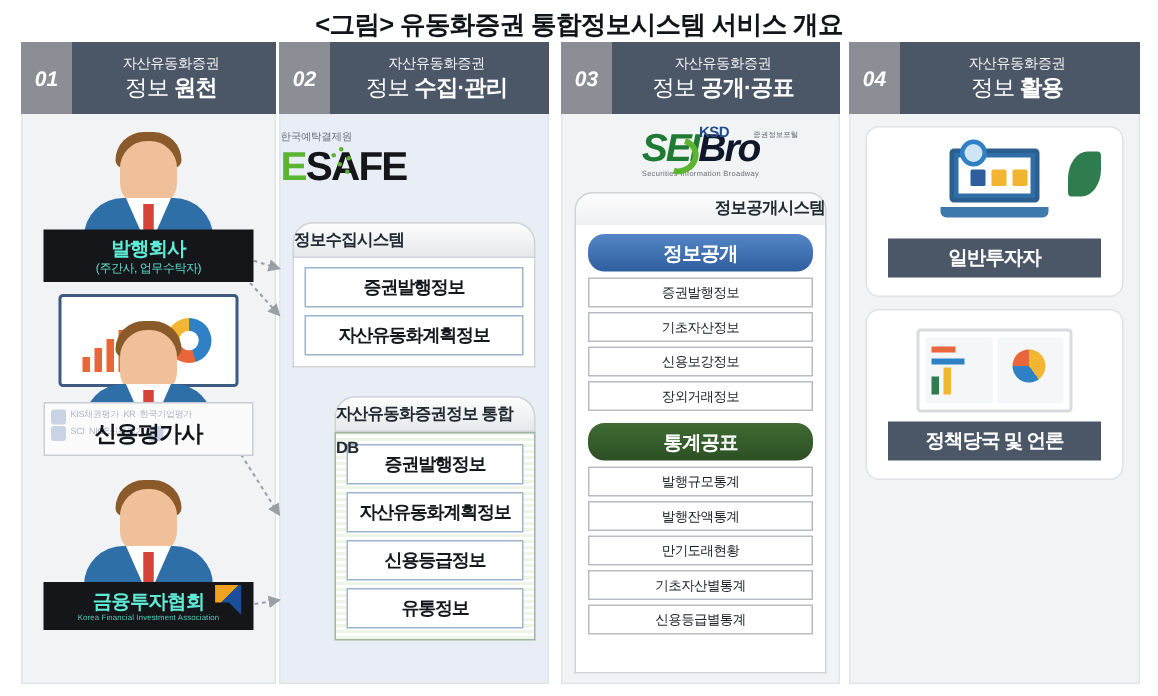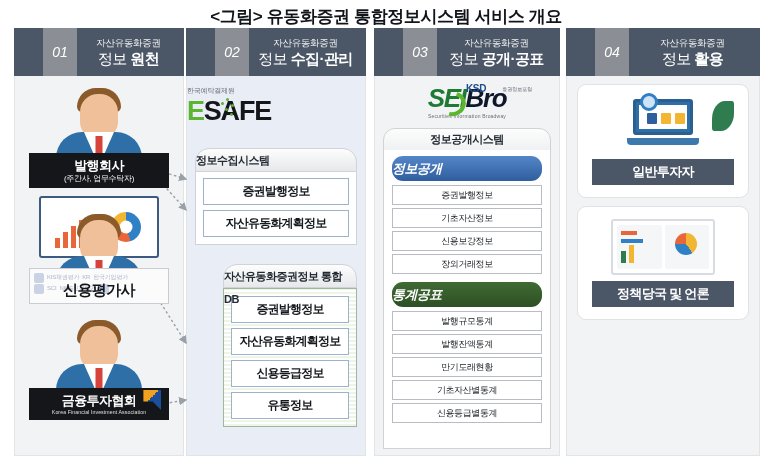--- a/index.html
+++ b/index.html
@@ -47,27 +47,26 @@
     display: flex;
     align-items: center;
     overflow: hidden;
   }
   .col-num {
     width: 34px;
     align-self: stretch;
     background: #8b8e94;
     color: #ffffff;
     font-size: 14px;
-    font-weight: normal;
+    font-weight: bold;
     font-style: italic;
     display: flex;
     align-items: center;
     justify-content: center;
     flex: none;
-    margin-left: 29px;
   }
   .col-titles {
     flex: 1;
     text-align: center;
     color: #ffffff;
     padding-right: 4px;
   }
   .col-sub {
     font-size: 9.5px;
     line-height: 13px;
@@ -177,21 +176,21 @@
   .donut::after {
     content: ""; position: absolute; left: 50%; top: 50%;
     transform: translate(-50%, -50%);
     width: 13px; height: 13px; border-radius: 50%; background: #ffffff;
   }
 
   .nameplate {
     position: absolute;
     left: 8px; right: 8px; bottom: 4px;
     background: #15161a;
-    color: #ffffff;
+    color: #5eead4;
     text-align: center;
     padding: 5px 2px 4px;
     z-index: 5;
   }
   .np-main {
     font-size: 13px; font-weight: bold; letter-spacing: -0.6px; line-height: 15px;
   }
   .np-sub {
     font-size: 8px; letter-spacing: -0.3px; line-height: 11px; opacity: 0.95;
   }
@@ -314,39 +313,39 @@
     position: absolute; right: -26px; top: 2px;
     font-size: 5px; color: #5a6270; white-space: nowrap;
   }
 
   .panel3-head {
     position: absolute; left: 8px; right: 8px; top: 52px;
     height: 38px;
     background: linear-gradient(#fdfdfd, #e6e8ea);
     border: 1px solid #cfd2d6;
     border-radius: 12px 12px 0 0;
-    text-align: center;
+    text-align: right;
     font-size: 11px; font-weight: bold; color: #232a33;
     letter-spacing: -0.5px; line-height: 21px;
   }
   .panel3-body {
     position: absolute; left: 8px; right: 8px; top: 74px; bottom: 6px;
     background: #ffffff;
     border: 1px solid #cfd2d6;
     border-top: none;
     padding: 6px 8px;
   }
   .group-head {
+    text-align: center;
     color: #ffffff;
     font-size: 13px; font-weight: bold;
     letter-spacing: -0.6px;
     padding: 4px 0 3px;
     border-radius: 11px;
     margin-bottom: 4px;
-    font-style: italic;
   }
   .group-head.blue { background: linear-gradient(#4b7fc4, #2f5e9e); border: 1px solid #2a5párt; }
   .group-head.blue { background: linear-gradient(#5486c7, #2f5e9e); }
   .group-head.green { background: linear-gradient(#3f6b33, #2d4f24); }
   .sub-item {
     background: #ffffff;
     border: 1px solid #b9bcc2;
     text-align: center;
     font-size: 9px;
     color: #1b1e23;

